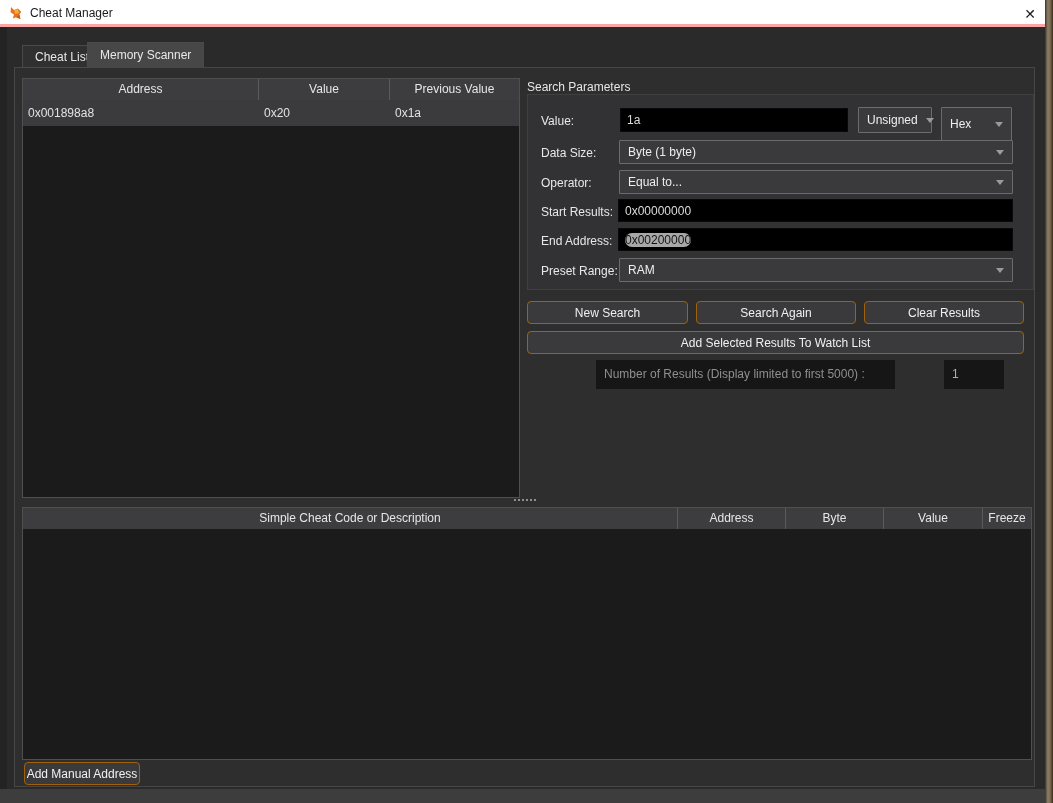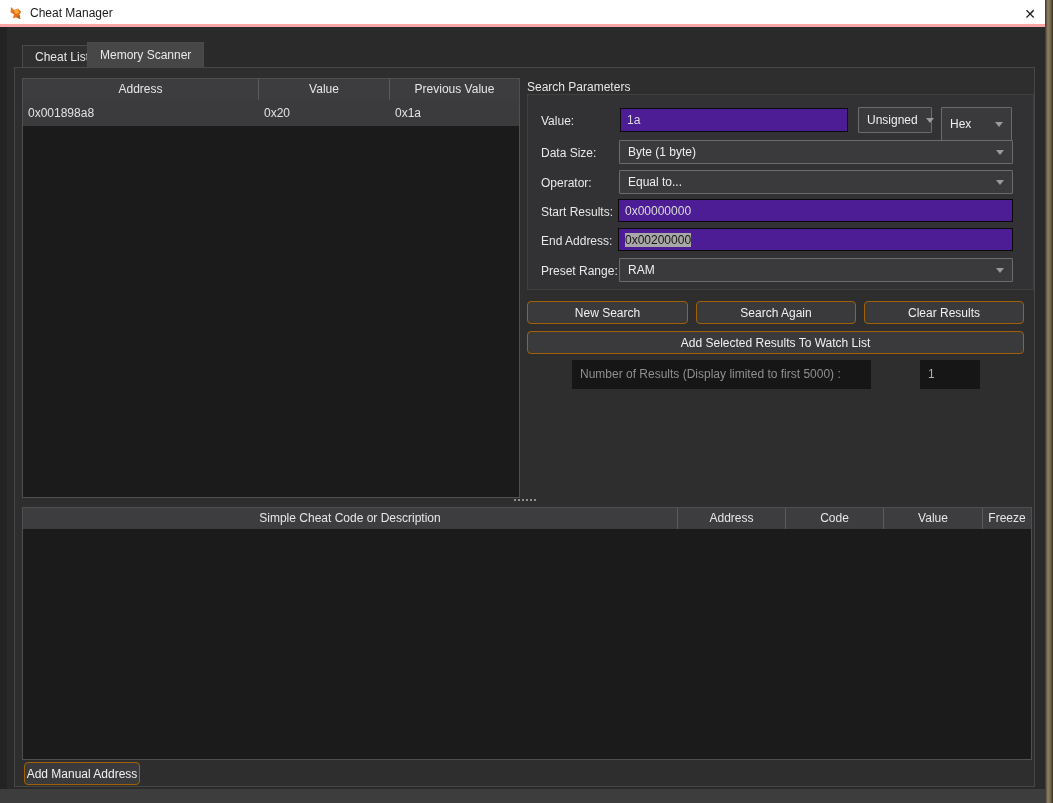--- a/index.html
+++ b/index.html
@@ -32,29 +32,29 @@
   .trow { display:flex; height:26px; background:#3b3b3d; }
   .td { height:26px; line-height:26px; font-size:12px; color:#e2e2e2; padding-left:5px; overflow:hidden; white-space:nowrap; }
 
   
   .c-addr { width:236px; } .c-val { width:131px; } .c-prev { width:129px; }
 
   
   .sp-title { position:absolute; left:527px; top:80px; font-size:12px; color:#e6e6e6; z-index:2; }
   .groupbox { position:absolute; left:527px; top:94px; width:507px; height:196px; background:#323234; border:1px solid #404040; z-index:2; }
   .flabel { position:absolute; font-size:12px; color:#e8e8e8; z-index:3; }
-  .tinput { position:absolute; background:#4c1d95; color:#dcdcdc; font-size:12px; padding:0 6px; line-height:23px; z-index:3; border:1px solid #0a0a0a; white-space:nowrap; overflow:hidden; }
+  .tinput { position:absolute; background:#000000; color:#dcdcdc; font-size:12px; padding:0 6px; line-height:23px; z-index:3; border:1px solid #0a0a0a; white-space:nowrap; overflow:hidden; }
   .combo { position:absolute; background:#3a3a3c; border:1px solid #6b6b6b; border-radius:1px; display:flex; align-items:center; justify-content:space-between; padding:0 8px; font-size:12px; color:#eeeeee; z-index:3; }
   .chev { width:0; height:0; border-left:4px solid transparent; border-right:4px solid transparent; border-top:5px solid #9a9a9a; margin-left:8px; flex:none; }
-  .sel-text { background:#a8a8a8; color:#141414; }
+  .sel-text { background:#a8a8a8; color:#141414;border-radius:7px; }
 
   .btn { position:absolute; background:#3a3a3c; border:1px solid #a16207; border-radius:4px; color:#f0f0f0; font-size:12px; display:flex; align-items:center; justify-content:center; z-index:3; cursor:default; white-space:nowrap; }
   .btn.disabled { color:#5e5e5e; border-color:#4a4a4a; background:#303030; }
 
-  .resbox { position:absolute; background:#161616; font-size:12px; line-height:29px; padding-left:8px; z-index:3; overflow:hidden; white-space:nowrap; }
+  .resbox { position:absolute; background:#161616; font-size:12px; line-height:29px; padding-left:8px; z-index:3; overflow:hidden; white-space:nowrap;margin-left:24px; }
   .resbox.lbl { color:#8f8f8f; }
   .resbox.num { color:#b0b0b0; }
 
   
   .splitter { position:absolute; left:514px; top:499px; display:flex; gap:2px; z-index:3; }
   .splitter i { width:2px; height:2px; background:#8f8f8f; display:block; }
 
   
   .w-desc { width:655px; } .w-addr { width:108px; } .w-type { width:98px; } .w-val { width:99px; } .w-frz { width:48px; }
 </style>
@@ -146,21 +146,21 @@
       <i></i>
       <i></i>
       <i></i>
       <i></i>
   </div>
 
   <div class="datatable" style="left:22px; top:507px; width:1010px; height:253px;">
     <div class="thead">
       <div class="th w-desc">Simple Cheat Code or Description</div>
       <div class="th w-addr">Address</div>
-      <div class="th w-type">Code</div>
+      <div class="th w-type">Byte</div>
       <div class="th w-val">Value</div>
       <div class="th w-frz">Freeze</div>
     </div>
   </div>
 
   <div class="btn" style="left:24px; top:762px; width:116px; height:23px;">Add Manual Address</div>
 
 </div>
 
 </body></html>

